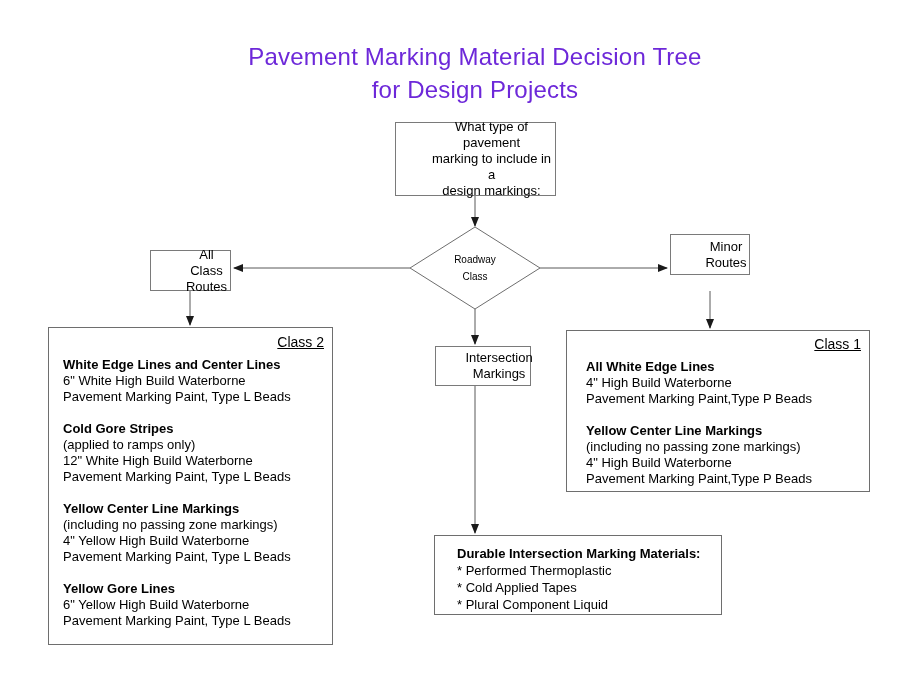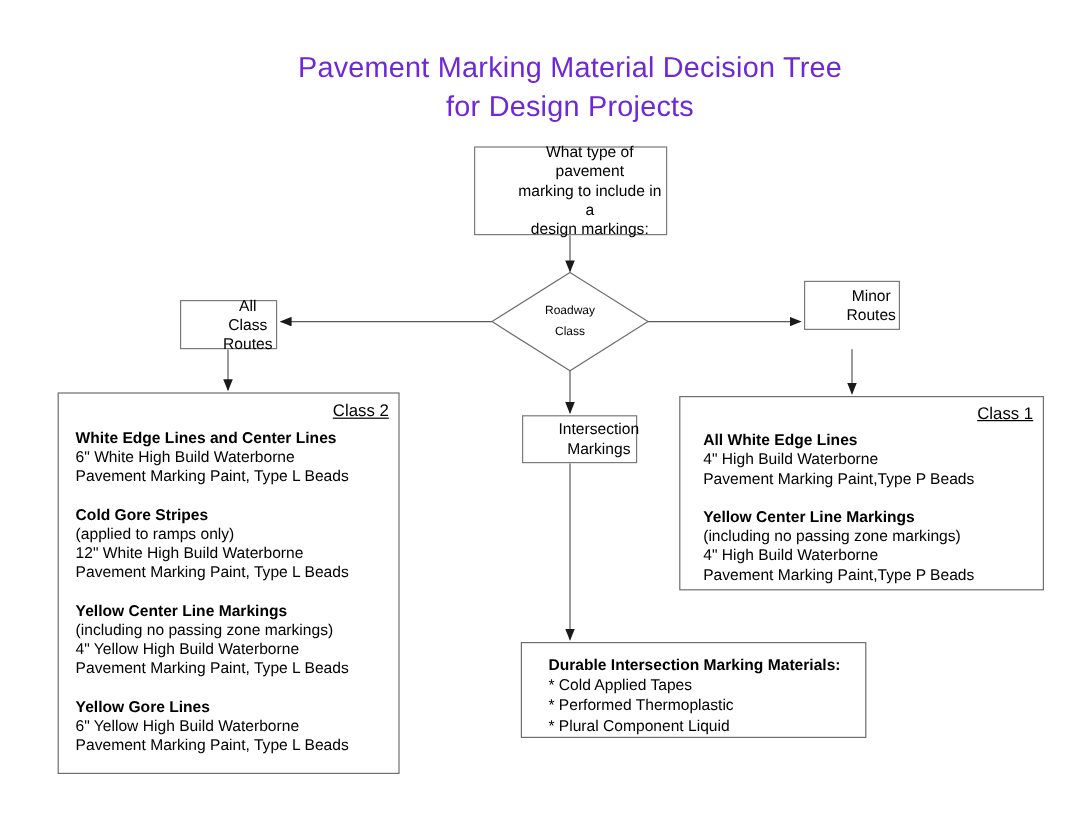--- a/index.html
+++ b/index.html
@@ -140,18 +140,18 @@
     <div class="mat-section">
       <div class="mat-title">Yellow Center Line Markings</div>
       <div class="mat-line">(including no passing zone markings)</div>
       <div class="mat-line">4" High Build Waterborne</div>
       <div class="mat-line">Pavement Marking Paint,Type P Beads</div>
     </div>
   </div>
 
   <div class="bigbox box-durable">
     <div class="durable-heading">Durable Intersection Marking Materials:</div>
+    <div class="durable-item">* Performed Thermoplastic</div>
     <div class="durable-item">* Cold Applied Tapes</div>
-    <div class="durable-item">* Performed Thermoplastic</div>
     <div class="durable-item">* Plural Component Liquid</div>
   </div>
 
 </div>
 
 </body></html>

